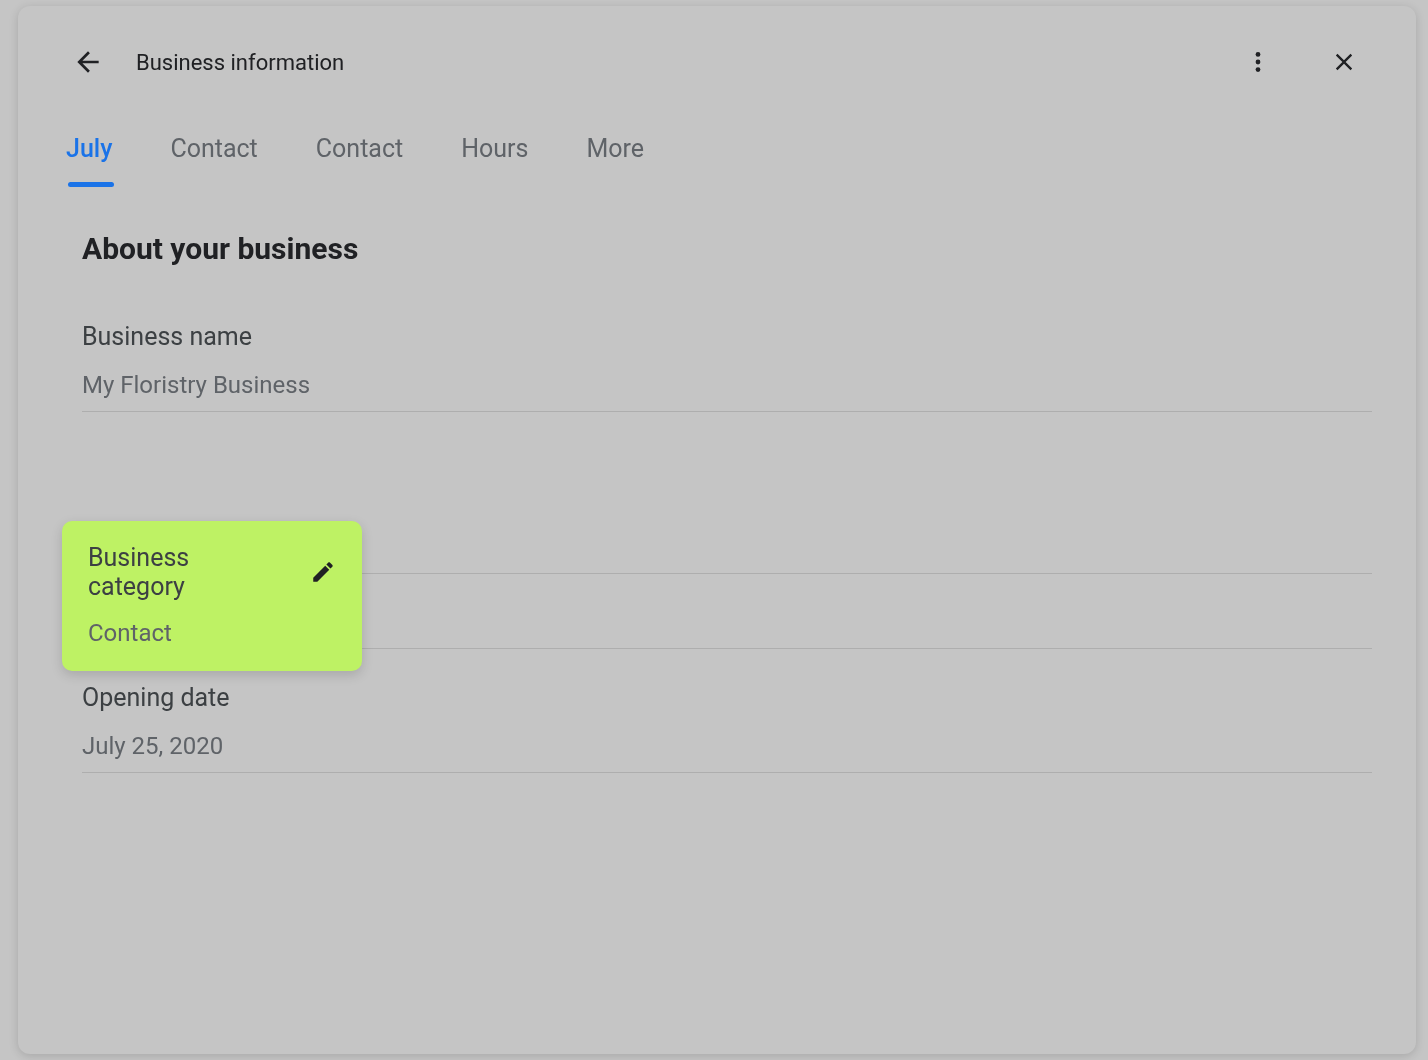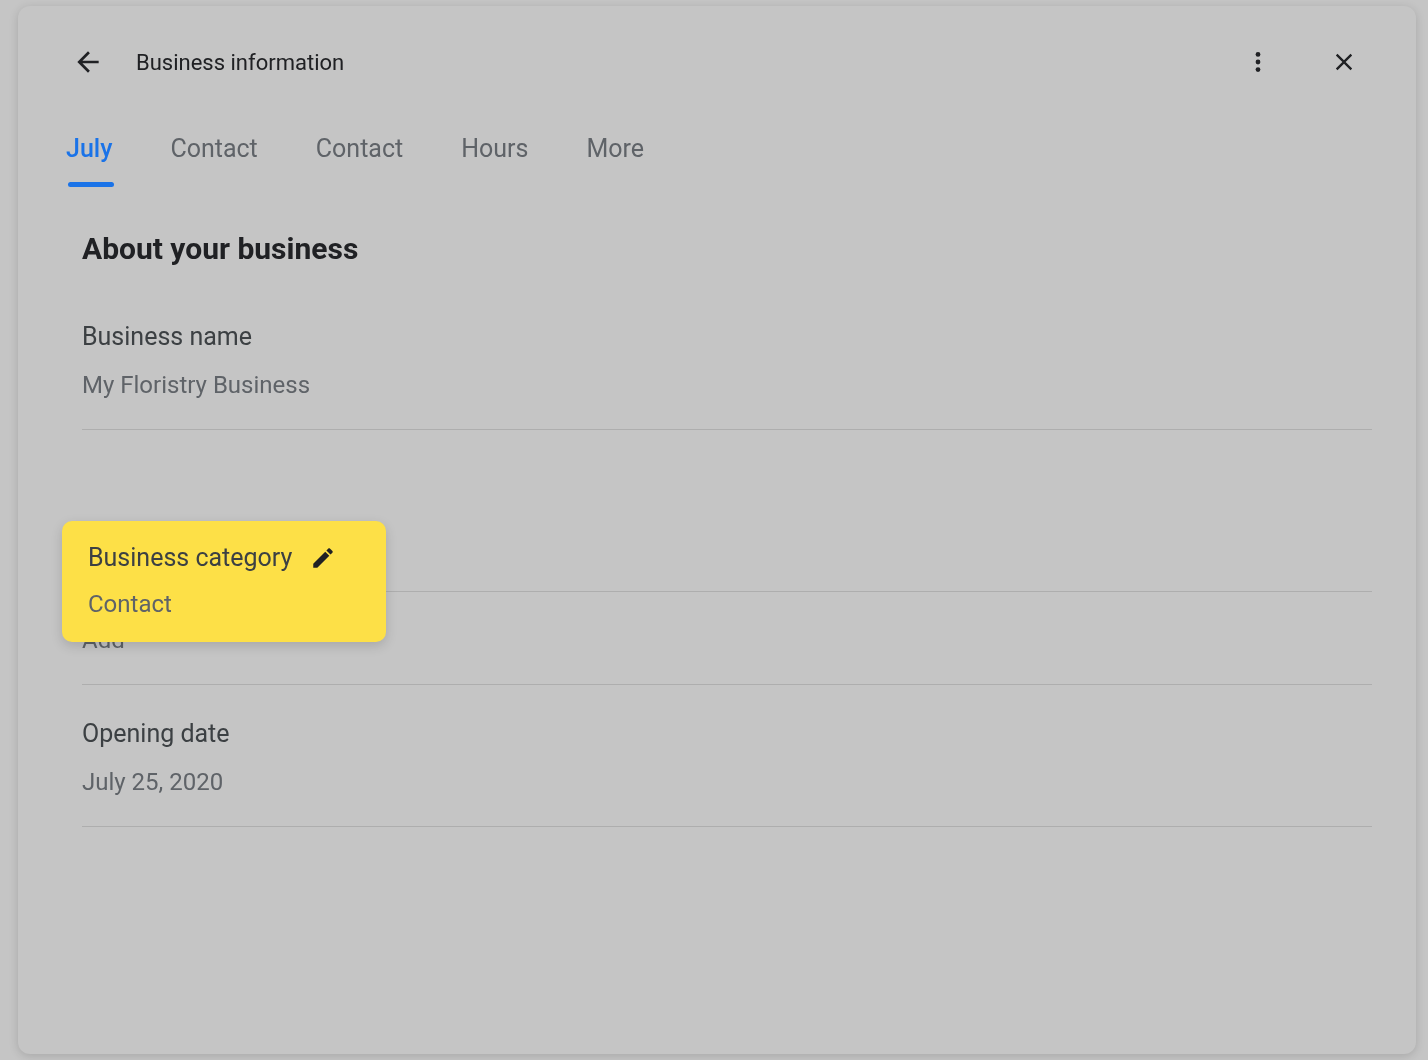--- a/index.html
+++ b/index.html
@@ -89,21 +89,21 @@
     .content {
       padding: 44px 44px 0 64px;
     }
     .section-title {
       font-size: 30px;
       font-weight: 700;
       color: #202124;
       margin-bottom: 56px;
     }
     .field {
-      padding-bottom: 30px;
+      padding-bottom: 12px;
       border-bottom: 1px solid #aeaeae;
       margin-bottom: 34px;
     }
     .field:last-child {
       margin-bottom: 8px;
     }
     .field-label-row {
       display: flex;
       align-items: center;
       gap: 18px;
@@ -113,27 +113,27 @@
       font-size: 25px;
       color: #3c4043;
       font-weight: 400;
     }
     .field-value {
       font-size: 24px;
       color: #5f6368;
     }
     .highlight-card {
       position: absolute;
-      background: #fde047;
+      background: #bef264;
       border-radius: 10px;
       box-shadow: 0 4px 12px rgba(0,0,0,0.15);
       padding: 22px 26px 24px 26px;
       top: 515px;
       left: 44px;
-      width: 324px;
+      width: 300px;
     }
     .highlight-card .field-label-row {
       margin-bottom: 18px;
     }
     .edit-icon {
       width: 26px;
       height: 26px;
     }
     .field-spacer {
       height: 128px;

